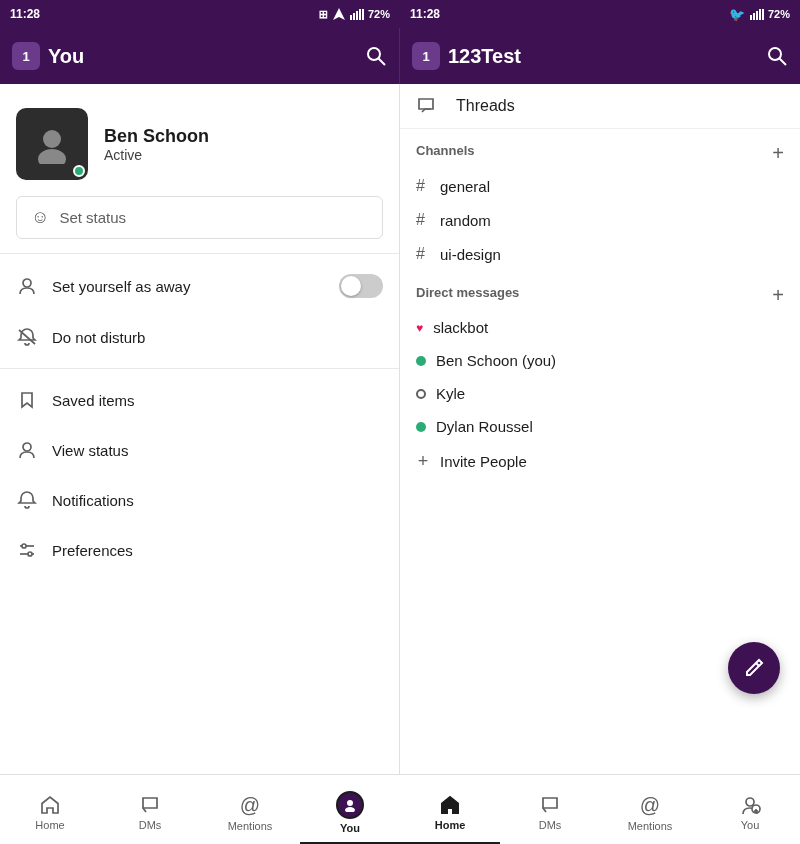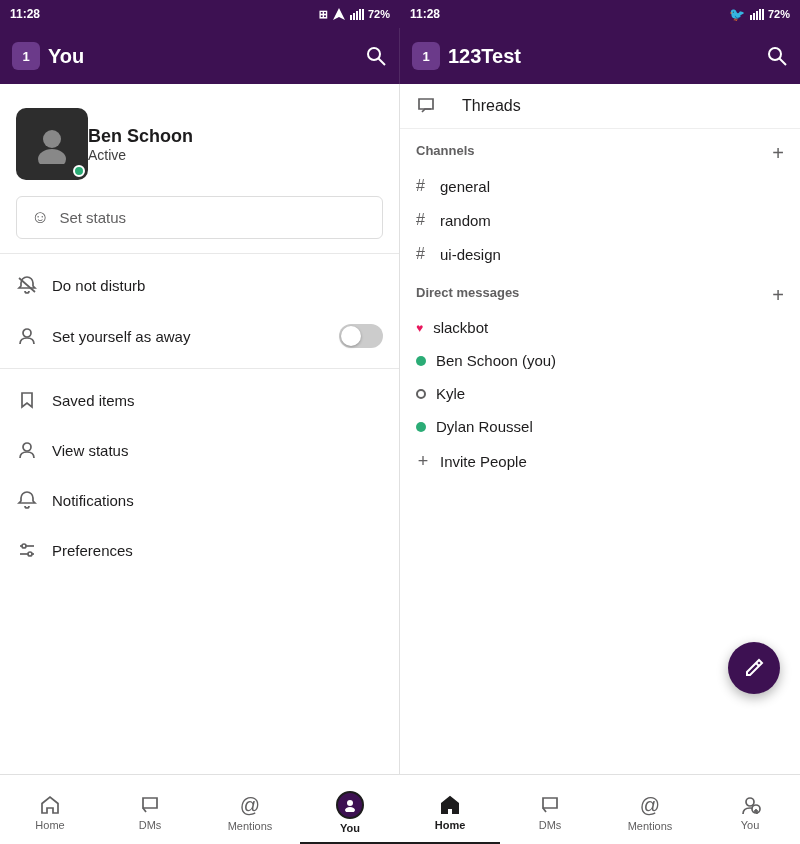--- a/index.html
+++ b/index.html
@@ -115,20 +115,21 @@
       display: flex;
       flex-direction: column;
       overflow-y: auto;
     }
 
     
     .profile-section {
       display: flex;
       align-items: center;
       padding: 24px 16px 16px 16px;
+      gap: 16px;
     }
     .avatar-container {
       width: 72px;
       height: 72px;
       position: relative;
       flex-shrink: 0;
     }
     .avatar-bg {
       width: 72px;
       height: 72px;
@@ -254,21 +255,21 @@
       color: #616061;
       background: #fff;
       outline: none;
     }
 
     
     .threads-item {
       display: flex;
       align-items: center;
       padding: 12px 16px;
-      gap: 26px;
+      gap: 20px;
       cursor: pointer;
       border-bottom: 1px solid #eee;
     }
     .threads-icon {
       width: 20px;
       height: 20px;
       display: flex;
       align-items: center;
       justify-content: center;
       color: #616061;
@@ -532,37 +533,37 @@
     <div class="status-input-row">
       <span class="smiley">☺</span>
       <span class="status-input-placeholder">Set status</span>
     </div>
 
     <div class="divider"></div>
 
     <div class="menu-item">
       <div class="menu-icon">
         <svg width="20" height="20" viewBox="0 0 20 20" fill="none" stroke="#616061" stroke-width="1.7">
+          <circle cx="10" cy="7" r="4"></circle>
+          <path d="M3 18c0-4 3-6 7-6s7 2 7 6"></path>
+        </svg>
+      </div>
+      <span class="menu-label">Set yourself as away</span>
+      <div class="toggle-switch"></div>
+    </div>
+
+    <div class="menu-item">
+      <div class="menu-icon">
+        <svg width="20" height="20" viewBox="0 0 20 20" fill="none" stroke="#616061" stroke-width="1.7">
           <path d="M4 8a6 6 0 0112 0v3l2 2H2l2-2V8z"></path>
           <path d="M8 16a2 2 0 004 0"></path>
           <line x1="2" y1="3" x2="18" y2="17"></line>
         </svg>
       </div>
       <span class="menu-label">Do not disturb</span>
-    </div>
-
-    <div class="menu-item">
-      <div class="menu-icon">
-        <svg width="20" height="20" viewBox="0 0 20 20" fill="none" stroke="#616061" stroke-width="1.7">
-          <circle cx="10" cy="7" r="4"></circle>
-          <path d="M3 18c0-4 3-6 7-6s7 2 7 6"></path>
-        </svg>
-      </div>
-      <span class="menu-label">Set yourself as away</span>
-      <div class="toggle-switch"></div>
     </div>
 
     <div class="divider"></div>
 
     <div class="menu-item">
       <div class="menu-icon">
         <svg width="20" height="20" viewBox="0 0 20 20" fill="none" stroke="#616061" stroke-width="1.7">
           <path d="M5 3h10v14l-5-4-5 4V3z"></path>
         </svg>
       </div>

